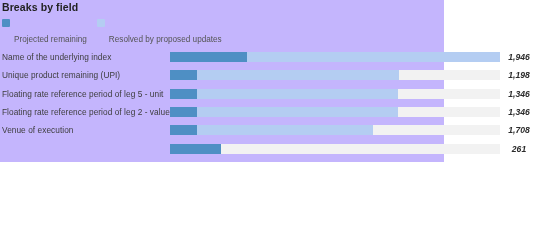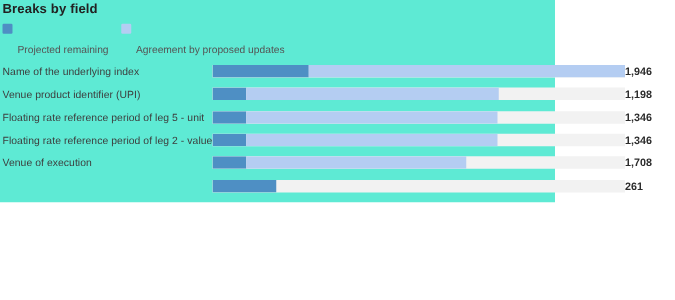--- a/index.html
+++ b/index.html
@@ -13,21 +13,21 @@
     font-family: "Liberation Sans", sans-serif;
     color: #333333;
     overflow: hidden;
   }
   .chart-card {
     position: relative;
     width: 444px;
     height: 162px;
     box-sizing: border-box;
     padding: 15px;
-    background: #5eead4;
+    background: #c4b5fd;
   }
   .chart-title {
     position: absolute;
     left: 2px;
     top: 1px;
     font-size: 10.5px;
     font-weight: bold;
     color: #222222;
     letter-spacing: 0.1px;
     white-space: nowrap;
@@ -99,60 +99,61 @@
   }
   .seg-light {
     height: 100%;
     background: #b4cdf2;
     flex: 0 0 auto;
   }
   .row-value {
     position: absolute;
     left: 500px;
     width: 38px;
-    text-align: left;
+    text-align: center;
     top: 50%;
     transform: translateY(-50%);
     font-size: 8.6px;
     font-weight: bold;
     color: #2b2b2b;
     white-space: nowrap;
+    font-style: italic;
   }
 </style>
 </head>
 <body>
 
 <div class="chart-card">
 
   <div class="chart-title">Breaks by field</div>
 
   <div class="legend">
     <div class="legend-item">
       <span class="legend-swatch" style="background:#4e8fc4"></span>
       <span class="legend-label">Projected remaining</span>
     </div>
     <div class="legend-item">
       <span class="legend-swatch" style="background:#b4cdf2"></span>
-      <span class="legend-label">Agreement by proposed updates</span>
+      <span class="legend-label">Resolved by proposed updates</span>
     </div>
   </div>
 
   <div class="rows">
 
     <div class="row">
       <div class="row-label">Name of the underlying index</div>
       <div class="bar-track" style="background: rgb(242, 242, 242);">
         <div class="seg-dark" style="width: 77.1583px; background: rgb(78, 143, 196);"></div>
         <div class="seg-light" style="width: 252.842px; background: rgb(180, 205, 242);"></div>
       </div>
       <div class="row-value">1,946</div>
     </div>
 
     <div class="row">
-      <div class="row-label">Venue product identifier (UPI)</div>
+      <div class="row-label">Unique product remaining (UPI)</div>
       <div class="bar-track" style="background: rgb(242, 242, 242);">
         <div class="seg-dark" style="width: 27.1326px; background: rgb(78, 143, 196);"></div>
         <div class="seg-light" style="width: 201.459px; background: rgb(180, 205, 242);"></div>
       </div>
       <div class="row-value">1,198</div>
     </div>
 
     <div class="row">
       <div class="row-label">Floating rate reference period of leg 5 - unit</div>
       <div class="bar-track" style="background: rgb(242, 242, 242);">

